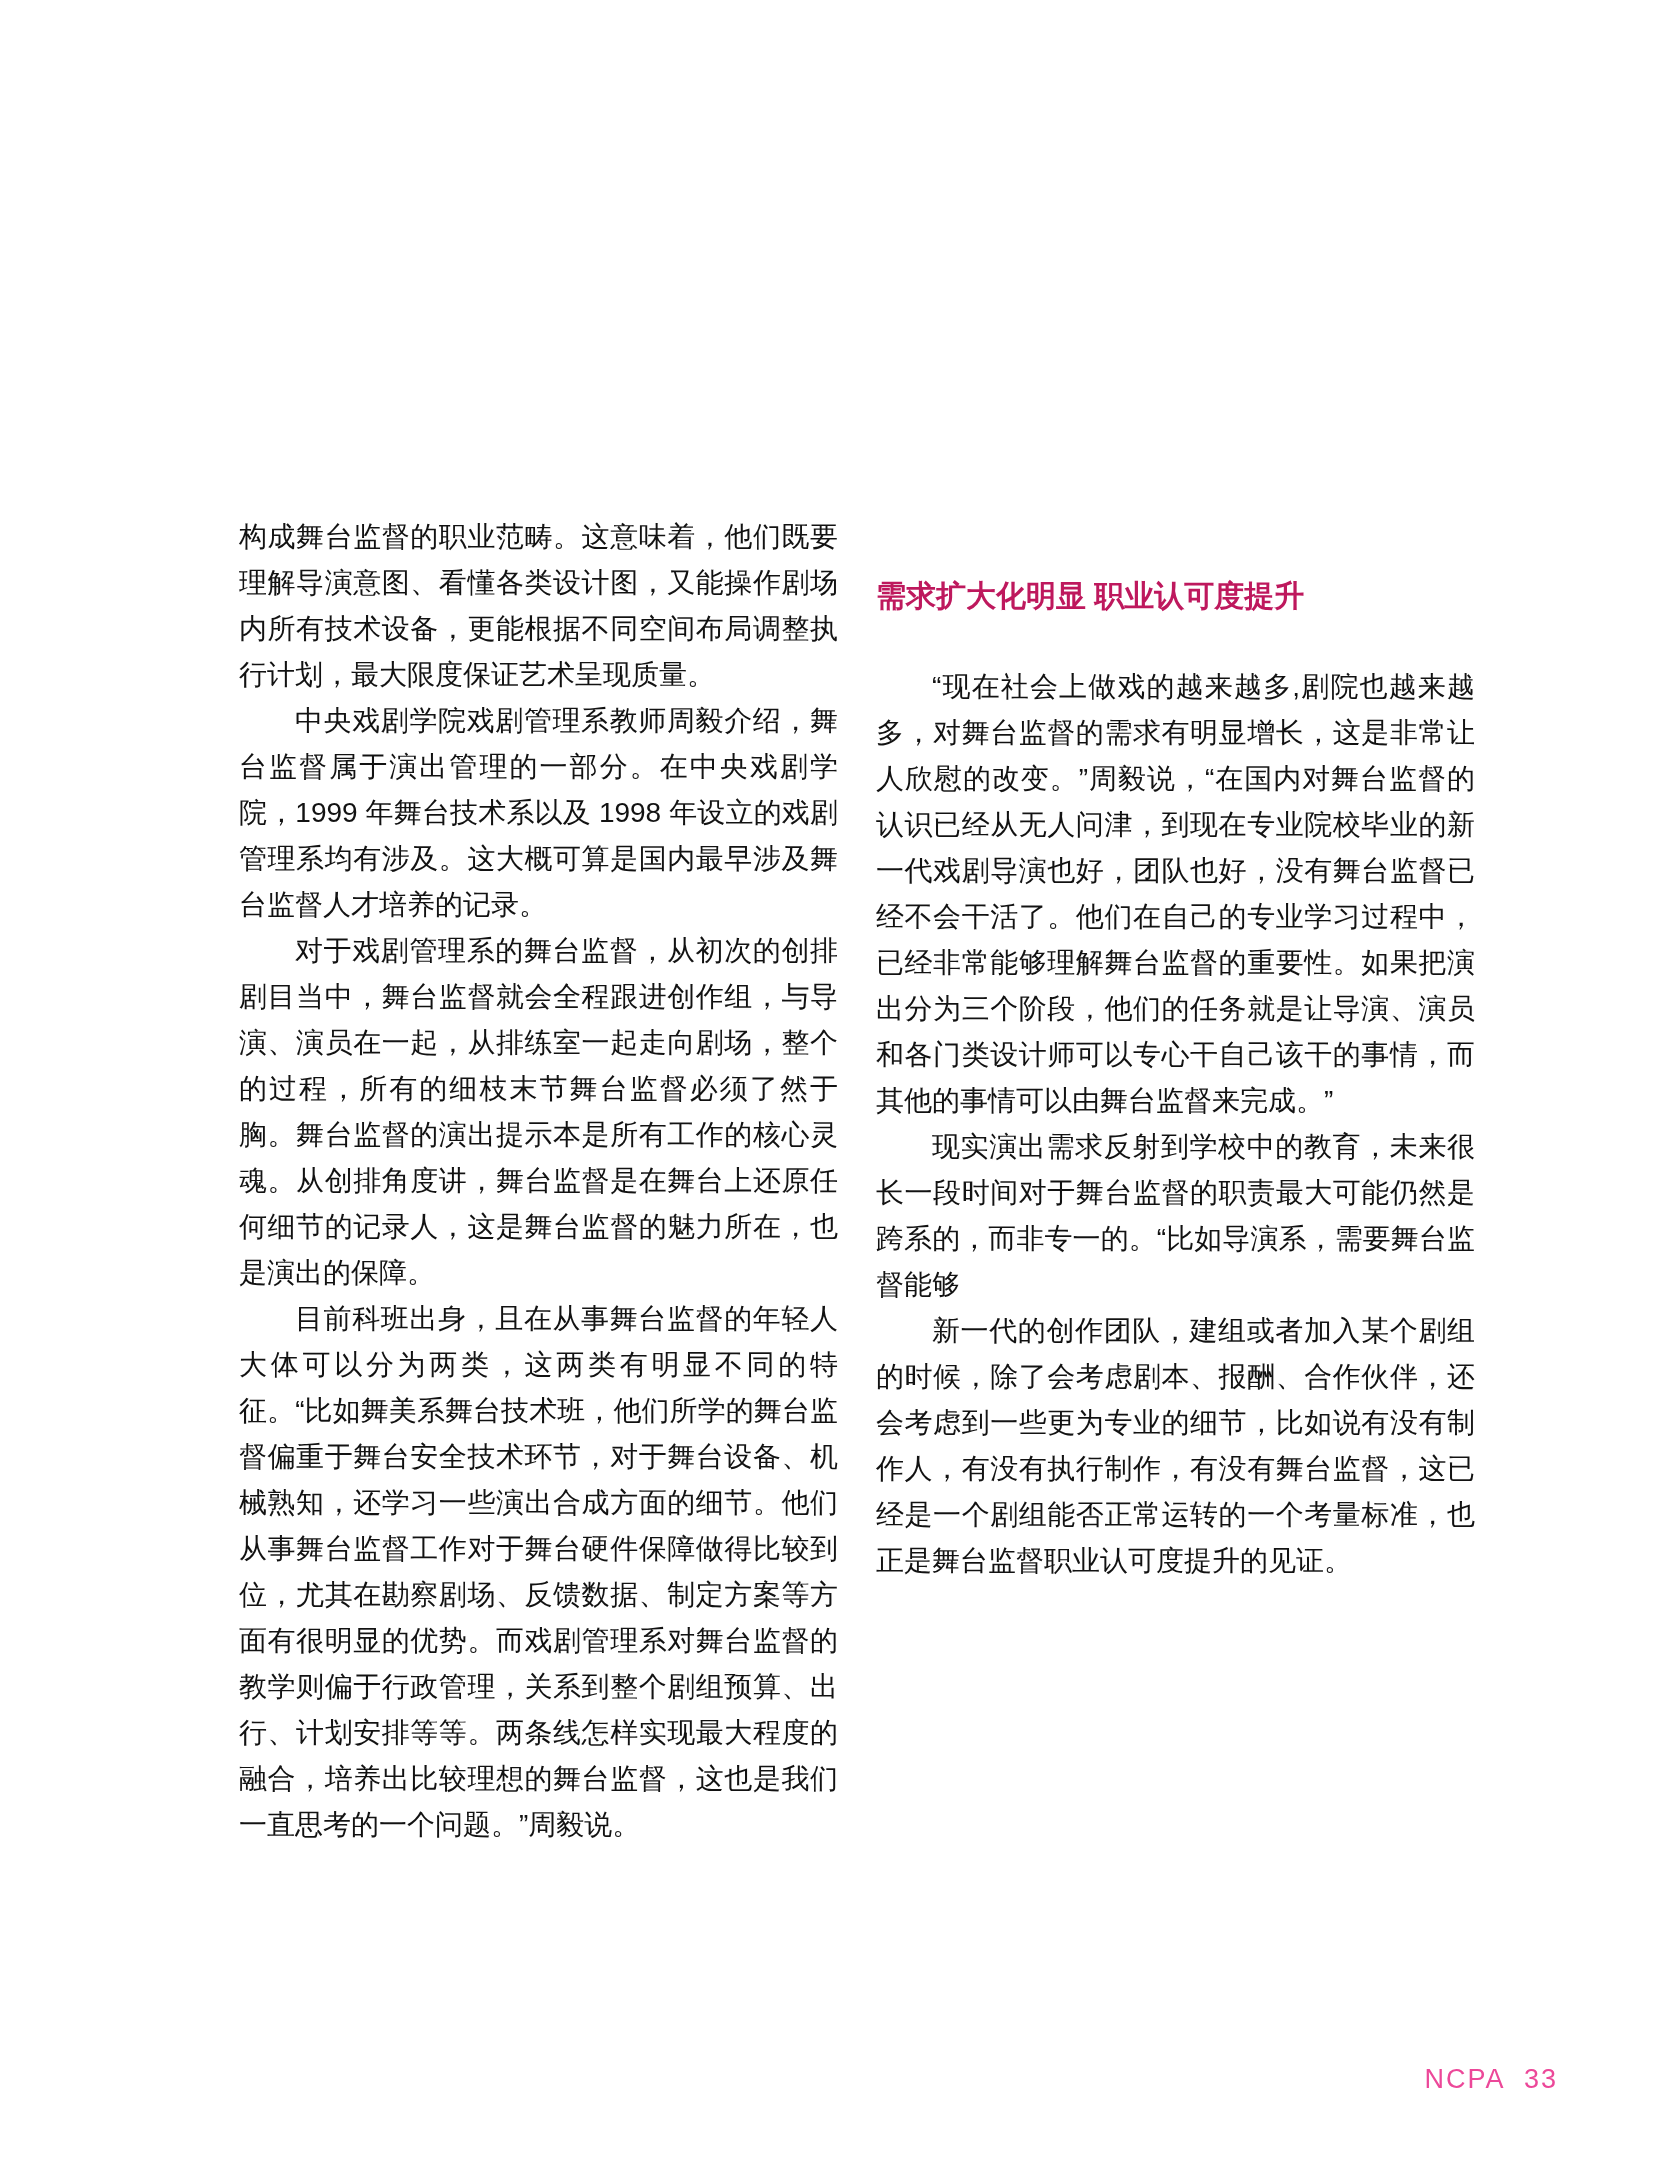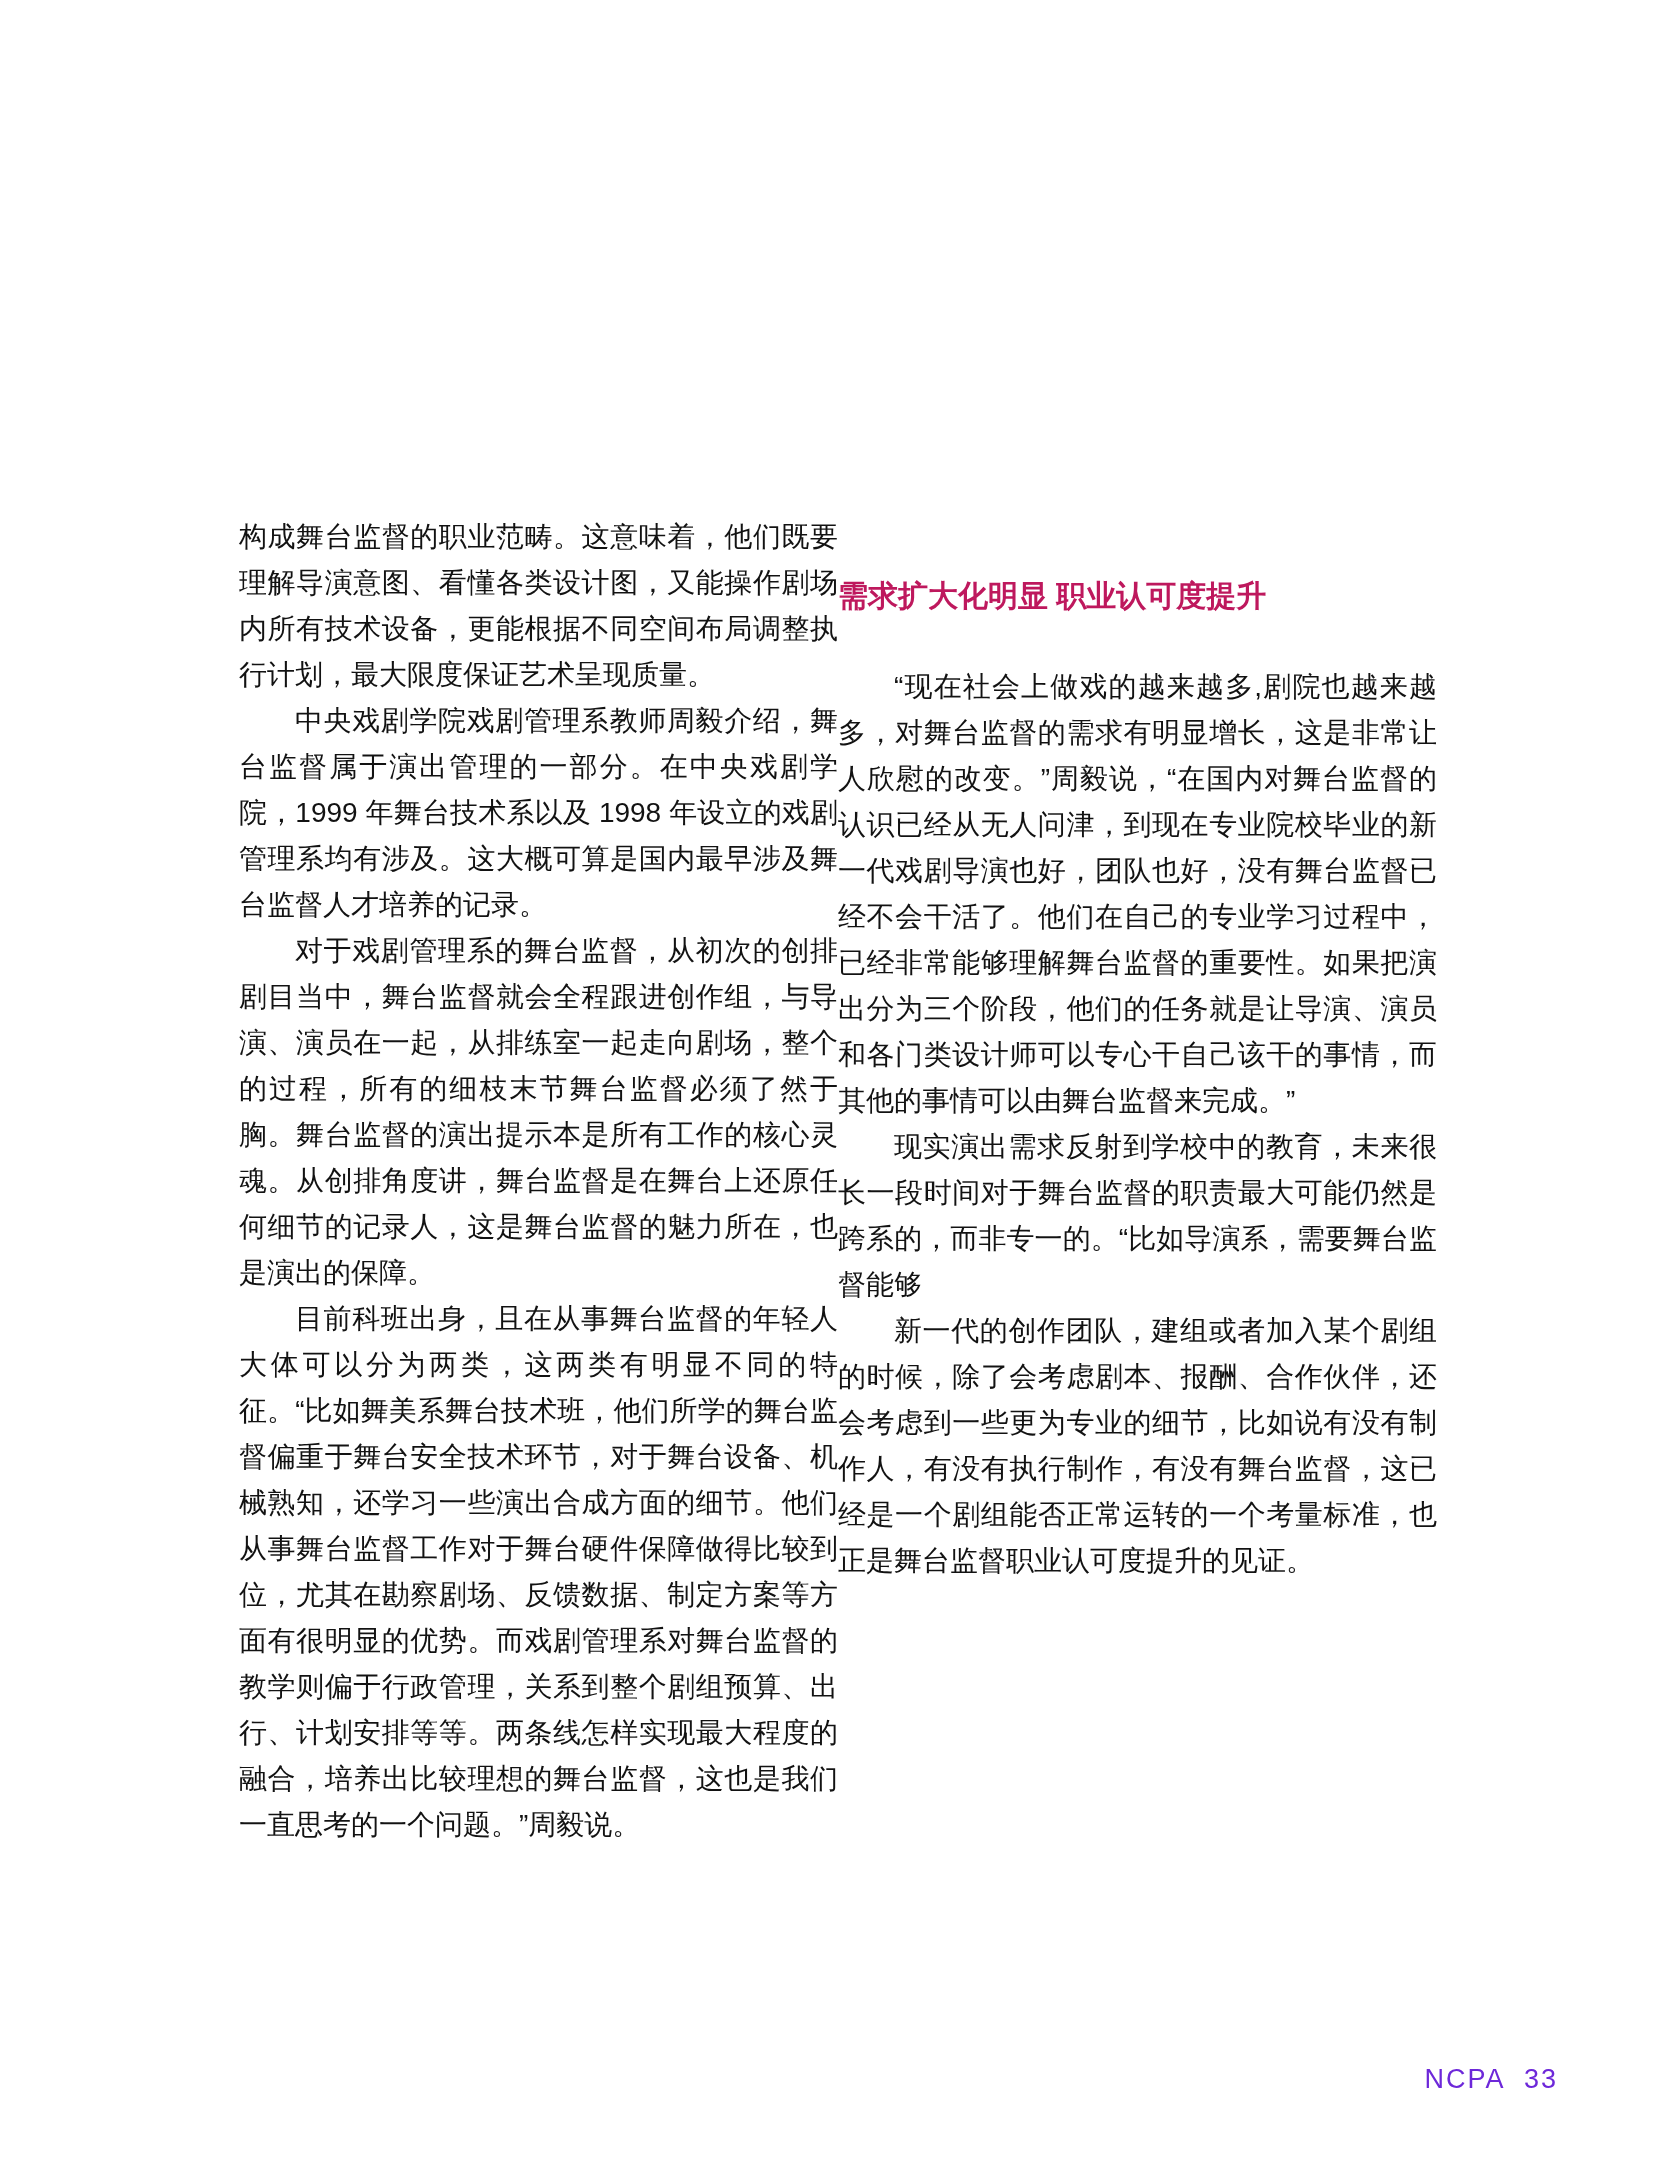--- a/index.html
+++ b/index.html
@@ -14,20 +14,21 @@
     background: #ffffff;
     font-family: "Liberation Sans", sans-serif;
     color: #121212;
     overflow: hidden;
   }
   .content {
     position: absolute;
     left: 239px;
     top: 514px;
     display: flex;
+    gap: 38px;
   }
   .col {
     width: 599px;
     font-size: 28px;
     line-height: 46px;
     text-align: justify;
     text-justify: inter-ideograph;
     color: #121212;
   }
   .col p {
@@ -44,21 +45,21 @@
     margin: 62px 0 48px 0;
     color: #be185d;
     text-align: left;
   }
   .footer {
     position: absolute;
     top: 2064px;
     right: 118px;
     font-size: 27px;
     letter-spacing: 2px;
-    color: #6d28d9;
+    color: #ec4899;
     white-space: nowrap;
   }
   .footer .page-num {
     margin-left: 18.5px;
   }
 </style>
 </head>
 <body>
 
 <div class="page">

